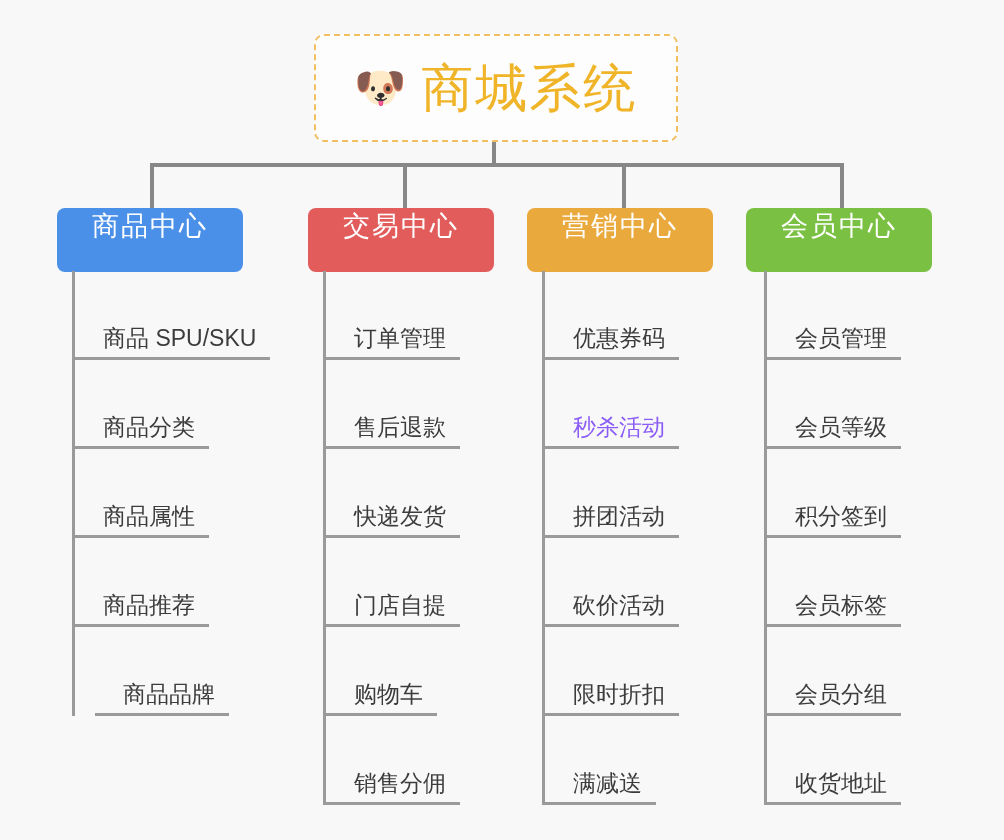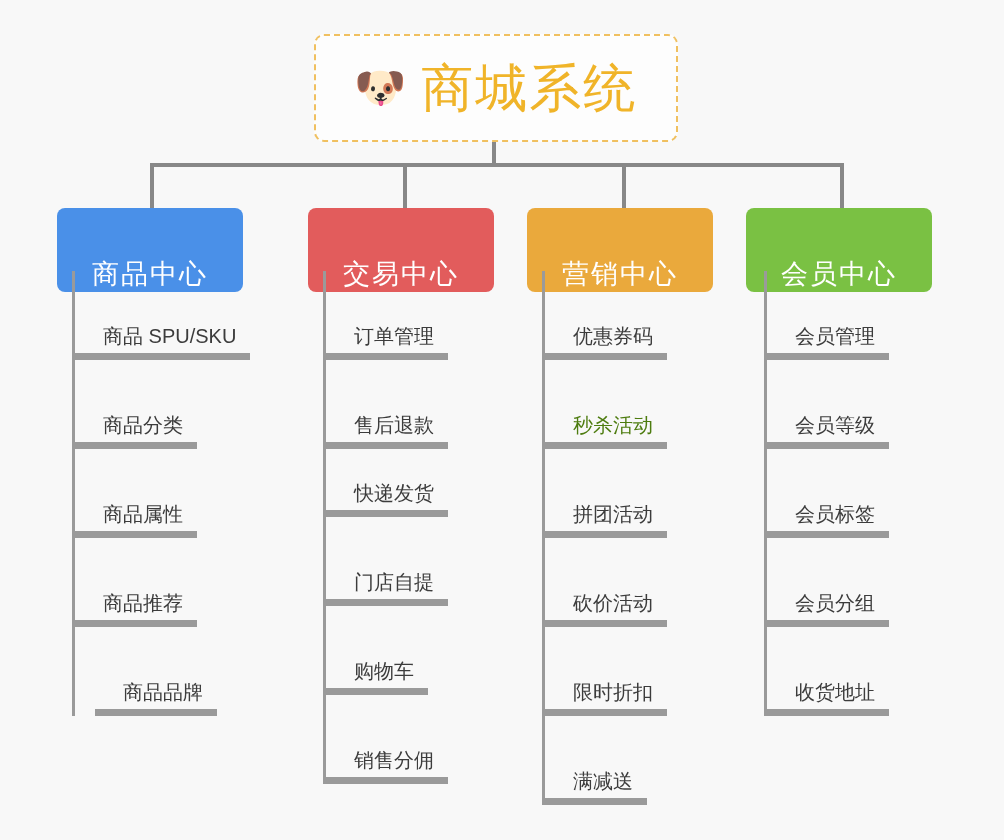--- a/index.html
+++ b/index.html
@@ -52,24 +52,24 @@
   .conn {
     position: absolute;
     background: #888888;
   }
   .conn-v { width: 4px; }
   .conn-h { height: 4px; }
 
   
   .cat-box {
     position: absolute;
-    height: 84px;
+    height: 64px;
     border-radius: 8px;
     display: flex;
-    align-items: flex-end;
+    align-items: flex-start;
     justify-content: center;
     color: #ffffff;
     font-size: 27px;
     letter-spacing: 2px;
     white-space: nowrap;
   }
 
   
   .leaf-col {
     position: absolute;
@@ -77,25 +77,25 @@
     box-sizing: border-box;
   }
   .leaf-item {
     position: relative;
     height: 89px;
     display: flex;
     align-items: flex-end;
   }
   .leaf-label {
     display: inline-block;
-    font-size: 20px;
+    font-size: 23px;
     color: #3c3c3c;
     white-space: nowrap;
     padding: 0 14px 6px 28px;
-    border-bottom: 7px solid #ec4899;
+    border-bottom: 3px solid #ec4899;
     line-height: 1.1;
   }
 </style>
 </head>
 <body>
 
 <div id="mindmap">
 
   <div class="root-node">
     <span class="root-emoji">🐶</span>
@@ -135,42 +135,42 @@
       <div class="cat-box" style="left: 308px; top: 208px; width: 186px; background: rgb(226, 92, 92);">
         <span>交易中心</span>
       </div>
       <div class="leaf-col" style="left: 323px; top: 271px; border-left-color: rgb(154, 154, 154);">
         <div class="leaf-item" style="height: 89px;">
           <span class="leaf-label" style="border-bottom-color: rgb(154, 154, 154); color: rgb(60, 60, 60);">订单管理</span>
         </div>
         <div class="leaf-item" style="height: 89px;">
           <span class="leaf-label" style="border-bottom-color: rgb(154, 154, 154); color: rgb(60, 60, 60);">售后退款</span>
         </div>
-        <div class="leaf-item" style="height: 68px;">
+        <div class="leaf-item" style="height: 89px;">
           <span class="leaf-label" style="border-bottom-color: rgb(154, 154, 154); color: rgb(60, 60, 60);">快递发货</span>
         </div>
         <div class="leaf-item" style="height: 89px;">
           <span class="leaf-label" style="border-bottom-color: rgb(154, 154, 154); color: rgb(60, 60, 60);">门店自提</span>
         </div>
         <div class="leaf-item" style="height: 89px;">
           <span class="leaf-label" style="border-bottom-color: rgb(154, 154, 154); color: rgb(60, 60, 60);">购物车</span>
         </div>
         <div class="leaf-item" style="height: 89px;">
           <span class="leaf-label" style="border-bottom-color: rgb(154, 154, 154); color: rgb(60, 60, 60);">销售分佣</span>
         </div>
       </div>
       <div class="cat-box" style="left: 527px; top: 208px; width: 186px; background: rgb(234, 169, 60);">
         <span>营销中心</span>
       </div>
       <div class="leaf-col" style="left: 542px; top: 271px; border-left-color: rgb(154, 154, 154);">
         <div class="leaf-item" style="height: 89px;">
           <span class="leaf-label" style="border-bottom-color: rgb(154, 154, 154); color: rgb(60, 60, 60);">优惠券码</span>
         </div>
         <div class="leaf-item" style="height: 89px;">
-          <span class="leaf-label" style="border-bottom-color: rgb(154, 154, 154); color: #4d7c0f;">秒杀活动</span>
+          <span class="leaf-label" style="border-bottom-color: rgb(154, 154, 154); color: #8b5cf6;">秒杀活动</span>
         </div>
         <div class="leaf-item" style="height: 89px;">
           <span class="leaf-label" style="border-bottom-color: rgb(154, 154, 154); color: rgb(60, 60, 60);">拼团活动</span>
         </div>
         <div class="leaf-item" style="height: 89px;">
           <span class="leaf-label" style="border-bottom-color: rgb(154, 154, 154); color: rgb(60, 60, 60);">砍价活动</span>
         </div>
         <div class="leaf-item" style="height: 89px;">
           <span class="leaf-label" style="border-bottom-color: rgb(154, 154, 154); color: rgb(60, 60, 60);">限时折扣</span>
         </div>
@@ -182,20 +182,23 @@
         <span>会员中心</span>
       </div>
       <div class="leaf-col" style="left: 764px; top: 271px; border-left-color: rgb(154, 154, 154);">
         <div class="leaf-item" style="height: 89px;">
           <span class="leaf-label" style="border-bottom-color: rgb(154, 154, 154); color: rgb(60, 60, 60);">会员管理</span>
         </div>
         <div class="leaf-item" style="height: 89px;">
           <span class="leaf-label" style="border-bottom-color: rgb(154, 154, 154); color: rgb(60, 60, 60);">会员等级</span>
         </div>
         <div class="leaf-item" style="height: 89px;">
+          <span class="leaf-label" style="border-bottom-color: rgb(154, 154, 154); color: rgb(60, 60, 60);">积分签到</span>
+        </div>
+        <div class="leaf-item" style="height: 89px;">
           <span class="leaf-label" style="border-bottom-color: rgb(154, 154, 154); color: rgb(60, 60, 60);">会员标签</span>
         </div>
         <div class="leaf-item" style="height: 89px;">
           <span class="leaf-label" style="border-bottom-color: rgb(154, 154, 154); color: rgb(60, 60, 60);">会员分组</span>
         </div>
         <div class="leaf-item" style="height: 89px;">
           <span class="leaf-label" style="border-bottom-color: rgb(154, 154, 154); color: rgb(60, 60, 60);">收货地址</span>
         </div>
       </div>
     </div>

